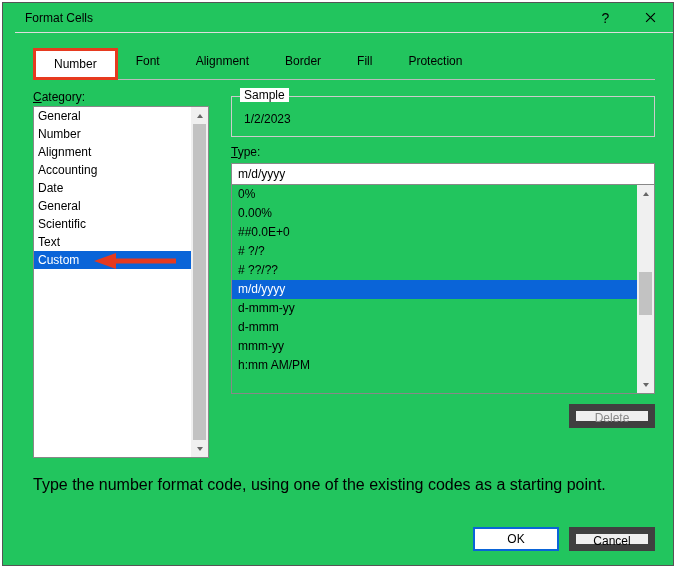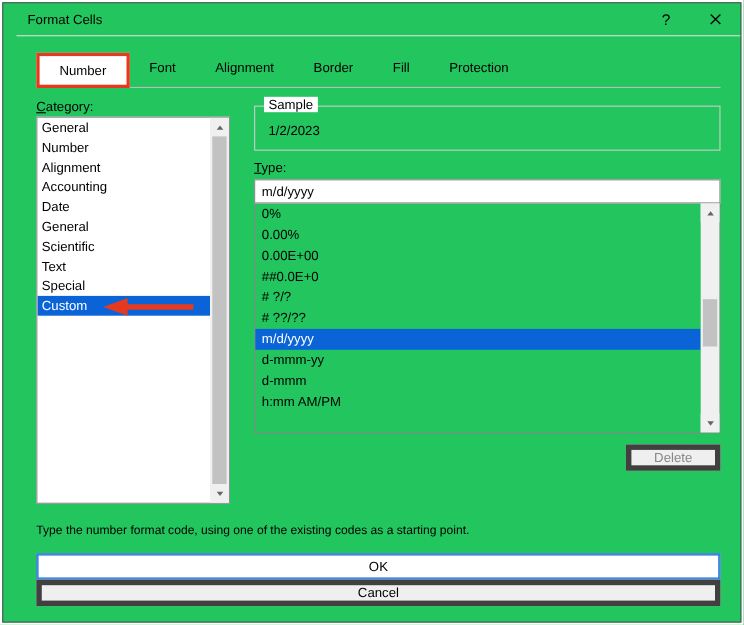--- a/index.html
+++ b/index.html
@@ -170,36 +170,36 @@
   }
   .typeitem.selected { background: #0a64d8; color: #fff; }
   .deletebtn-row {
     display: flex;
     justify-content: flex-end;
     margin-top: 10px;
   }
   .btn {
     min-width: 86px;
     height: 24px;
-    border: 5px solid #404040;
+    border: 7px solid #404040;
     background: #efefef;
     font-size: 12px;
     font-family: inherit;
     padding: 0 14px;
   }
   .btn:disabled { color: #888; }
   .hint {
-    font-size: 11px;
+    font-size: 16px;
     margin-top: 18px;
   }
   .footer {
     display: flex;
-    gap: 0;
+    justify-content: flex-end;
+    gap: 10px;
     padding: 12px 18px 14px 18px;
-    flex-direction: column;
   }
   .btn.primary {
     border: 1px solid #0a64d8;
     outline: 1px solid #0a64d8;
     outline-offset: -2px;
     background: #fff;
   }
 </style>
 </head>
 <body>
@@ -233,21 +233,20 @@
         <div class="catlist">
           <div class="catitems" id="catitems">
               <div class="catitem">General</div>
               <div class="catitem">Number</div>
               <div class="catitem">Alignment</div>
               <div class="catitem">Accounting</div>
               <div class="catitem">Date</div>
               <div class="catitem">General</div>
               <div class="catitem">Scientific</div>
               <div class="catitem">Text</div>
-              <div class="catitem">Special</div>
               <div class="catitem selected">Custom<svg width="82" height="16" class="arrow-annot">
                   <defs></defs>
                   <path d="M82 8 L18 8" stroke="#e63a1f" stroke-width="5"></path>
                   <path d="M0 8 L22 0 L22 16 Z" fill="#e63a1f"></path>
                 </svg></div>
             </div>
           <div class="scrollbar">
             <div class="scrollbtn">
                 <svg viewBox="0 0 8 8">
                   <path d="M1 6 L4 2 L7 6 Z" fill="#666"></path>
@@ -271,27 +270,27 @@
           <div class="sampleval">1/2/2023</div>
         </div>
 
         <div class="label typelabel"><span class="underline">T</span>ype:</div>
         <input class="typeinput" value="m/d/yyyy" style="">
 
         <div class="typelist">
           <div class="typeitems" id="typeitems">
               <div class="typeitem">0%</div>
               <div class="typeitem">0.00%</div>
-              <div class="typeitem">0.00E+00</div>
               <div class="typeitem">##0.0E+0</div>
               <div class="typeitem"># ?/?</div>
               <div class="typeitem"># ??/??</div>
               <div class="typeitem selected">m/d/yyyy</div>
               <div class="typeitem">d-mmm-yy</div>
               <div class="typeitem">d-mmm</div>
+              <div class="typeitem">mmm-yy</div>
               <div class="typeitem">h:mm AM/PM</div>
             </div>
           <div class="scrollbar">
             <div class="scrollbtn">
                 <svg viewBox="0 0 8 8">
                   <path d="M1 6 L4 2 L7 6 Z" fill="#666"></path>
                 </svg>
               </div>
             <div class="scrolltrack">
               <div class="scrollthumb" style="top:40%;height:25%;"></div>

